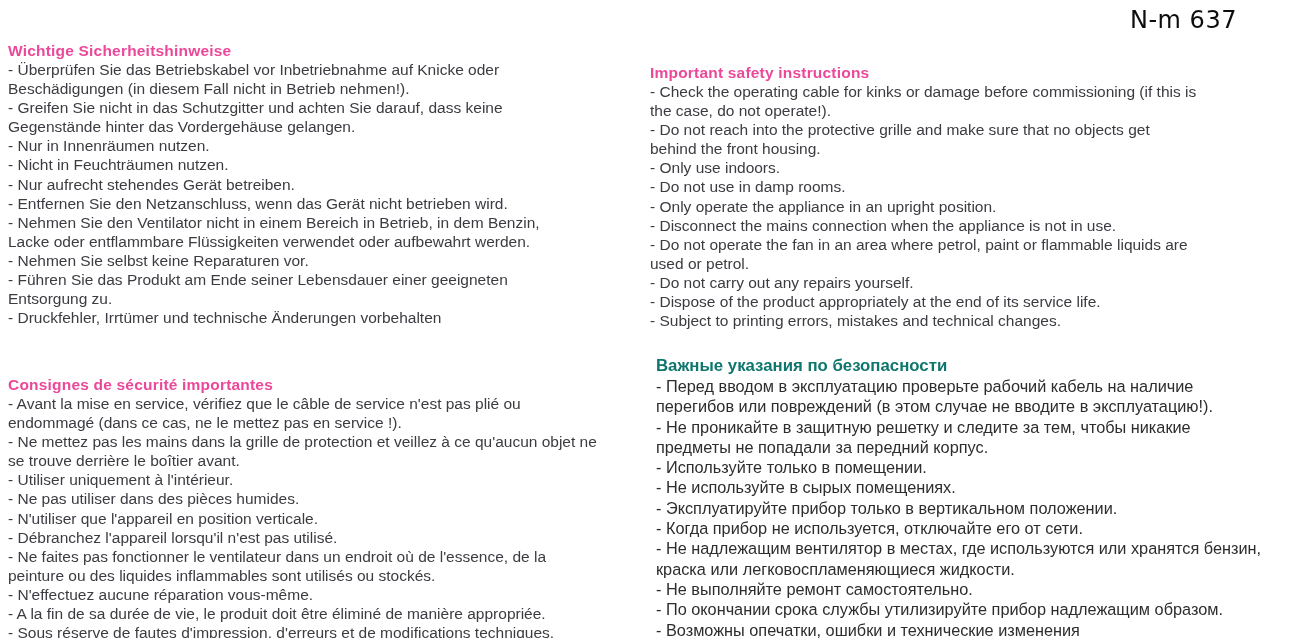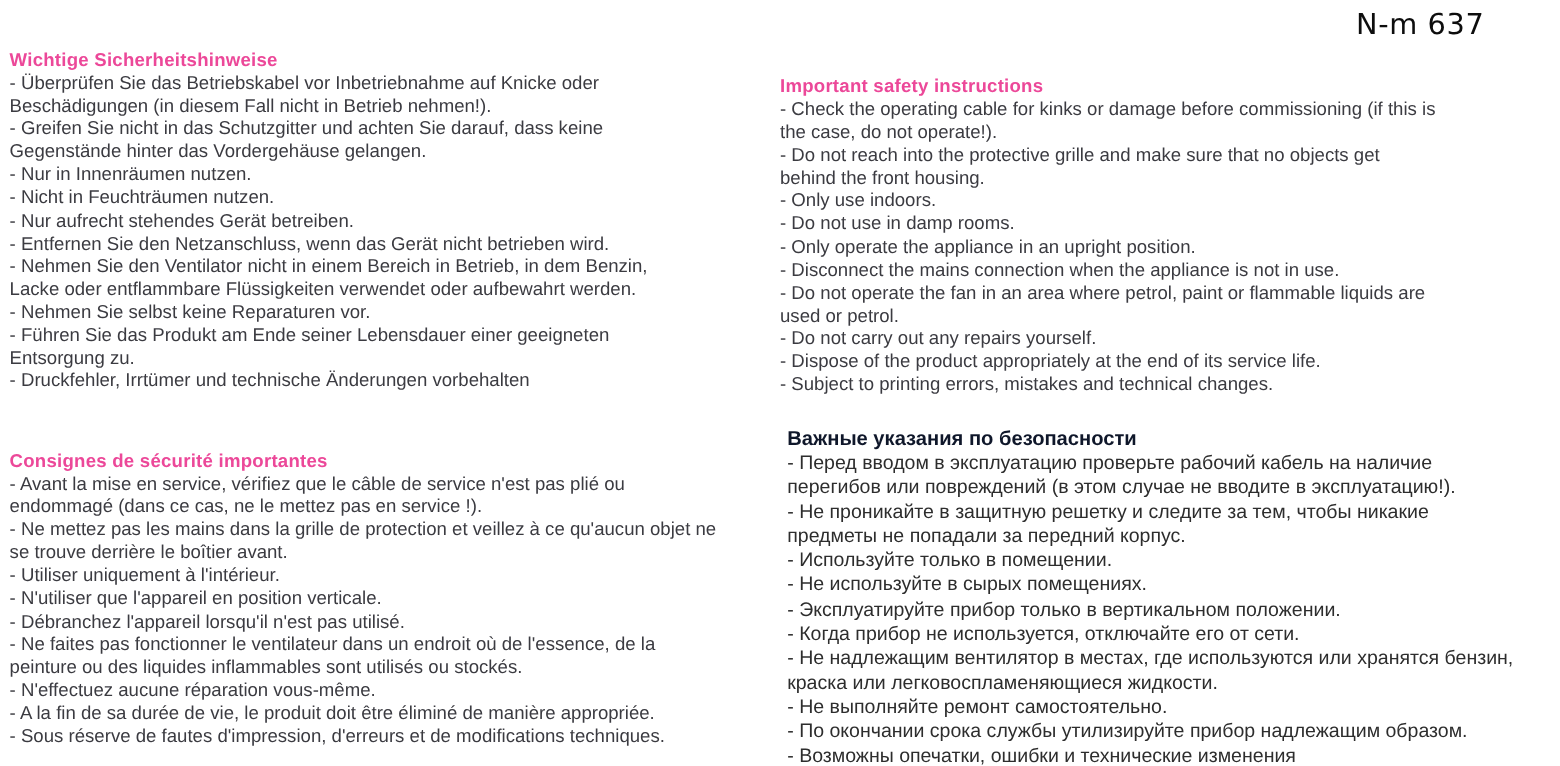--- a/index.html
+++ b/index.html
@@ -45,21 +45,21 @@
     letter-spacing: 0.2px;
   }
   .section-cyrillic {
     font-size: 16.3px;
     line-height: 20.3px;
     color: #2d2d2d;
   }
   .section-cyrillic h2 {
     font-size: 16.8px;
     line-height: 21px;
-    color: #0f172a;
+    color: #0f766e;
   }
   .line {
     white-space: nowrap;
   }
   #sec-german  { left: 8px;   top: 41px;  }
   #sec-english { left: 650px; top: 39px; margin-top: 24px;  }
   #sec-french  { left: 8px;   top: 351px; margin-top: 24px; }
   #sec-russian { left: 656px; top: 355px; }
 </style>
 </head>
@@ -107,20 +107,21 @@
 </div>
 
 <div id="sec-french" class="section section-latin">
   <h2>Consignes de sécurité importantes</h2>
   <div>
       <div class="line">- Avant la mise en service, vérifiez que le câble de service n'est pas plié ou</div>
       <div class="line">endommagé (dans ce cas, ne le mettez pas en service !).</div>
       <div class="line">- Ne mettez pas les mains dans la grille de protection et veillez à ce qu'aucun objet ne</div>
       <div class="line">se trouve derrière le boîtier avant.</div>
       <div class="line">- Utiliser uniquement à l'intérieur.</div>
+      <div class="line">- Ne pas utiliser dans des pièces humides.</div>
       <div class="line">- N'utiliser que l'appareil en position verticale.</div>
       <div class="line">- Débranchez l'appareil lorsqu'il n'est pas utilisé.</div>
       <div class="line">- Ne faites pas fonctionner le ventilateur dans un endroit où de l'essence, de la</div>
       <div class="line">peinture ou des liquides inflammables sont utilisés ou stockés.</div>
       <div class="line">- N'effectuez aucune réparation vous-même.</div>
       <div class="line">- A la fin de sa durée de vie, le produit doit être éliminé de manière appropriée.</div>
       <div class="line">- Sous réserve de fautes d'impression, d'erreurs et de modifications techniques.</div>
     </div>
 </div>
 

